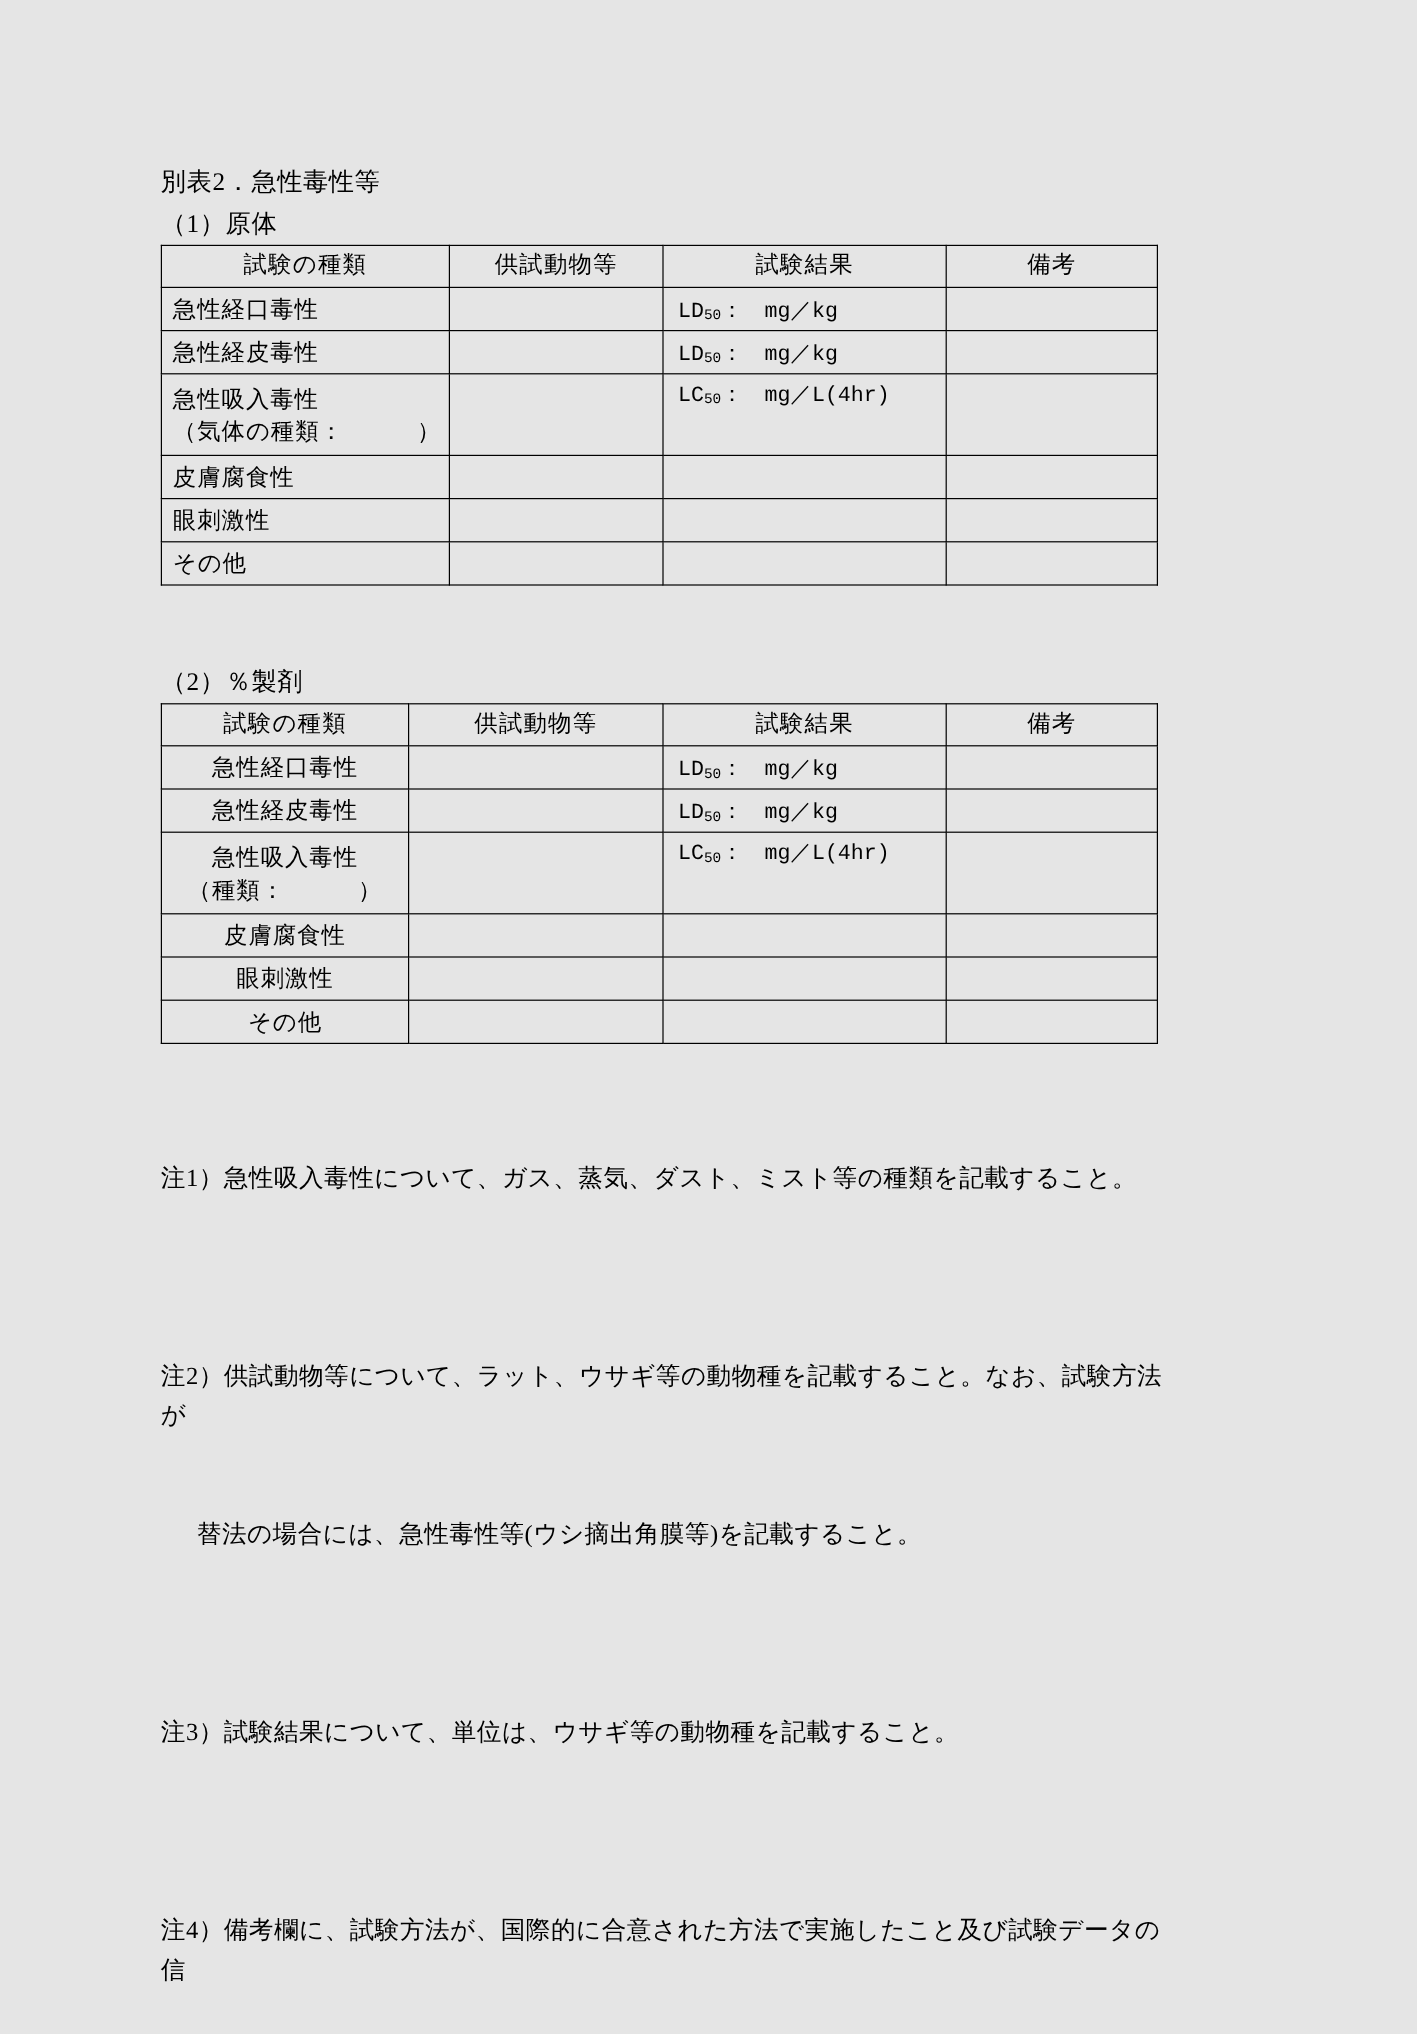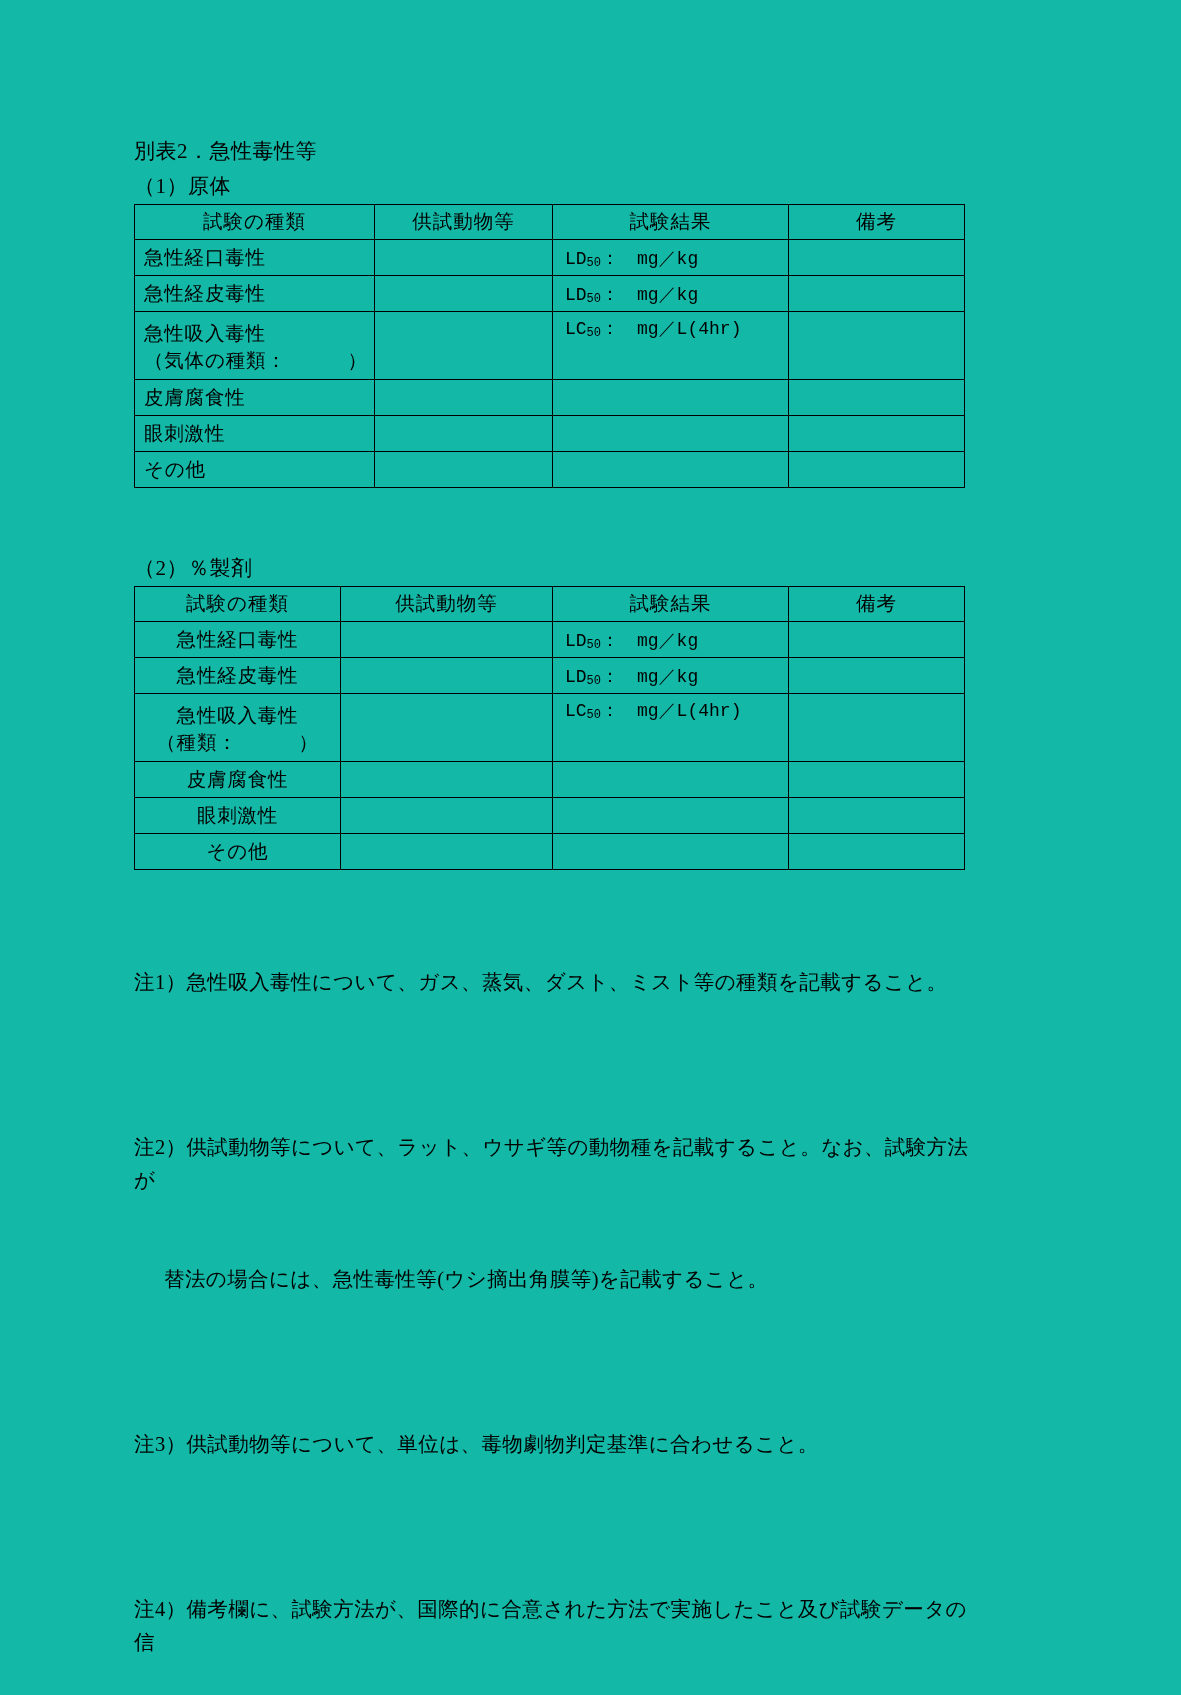--- a/index.html
+++ b/index.html
@@ -13,21 +13,21 @@
     font-family: "Liberation Serif", "DejaVu Serif", serif;
     color: #000000;
     position: relative;
     overflow: hidden;
   }
   .page {
     position: absolute;
     left: 0; top: 0;
     width: 1181px;
     height: 1695px;
-    background: #14b8a6;
+    background: #e5e5e5;
   }
   .content {
     position: absolute;
     left: 134px;
     top: 136px;
     width: 840px;
   }
 
   
   .doc-title {
@@ -268,21 +268,21 @@
       <div class="note">
         <span class="nline">注1）急性吸入毒性について、ガス、蒸気、ダスト、ミスト等の種類を記載すること。</span>
       </div>
 
       <div class="note">
         <span class="nline">注2）供試動物等について、ラット、ウサギ等の動物種を記載すること。なお、試験方法が</span>
         <span class="nline indent1">替法の場合には、急性毒性等(ウシ摘出角膜等)を記載すること。</span>
       </div>
 
       <div class="note">
-        <span class="nline">注3）供試動物等について、単位は、毒物劇物判定基準に合わせること。</span>
+        <span class="nline">注3）試験結果について、単位は、ウサギ等の動物種を記載すること。</span>
       </div>
 
       <div class="note">
         <span class="nline">注4）備考欄に、試験方法が、国際的に合意された方法で実施したこと及び試験データの信</span>
         
         
       </div>
 
     </div>
 

